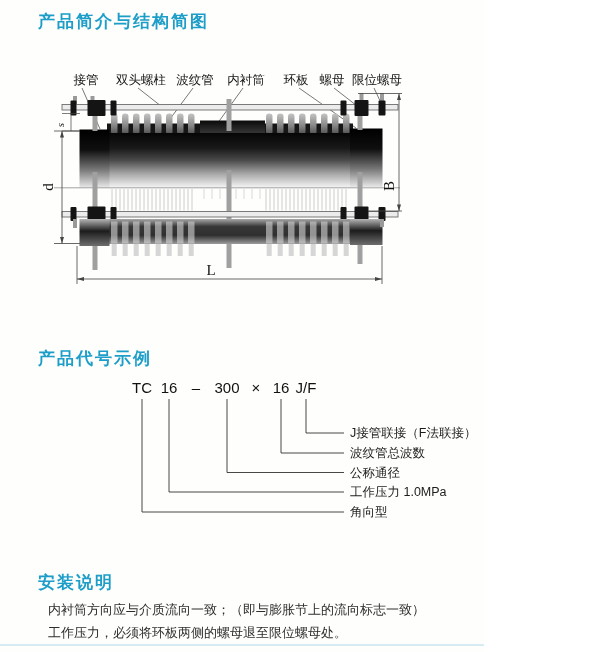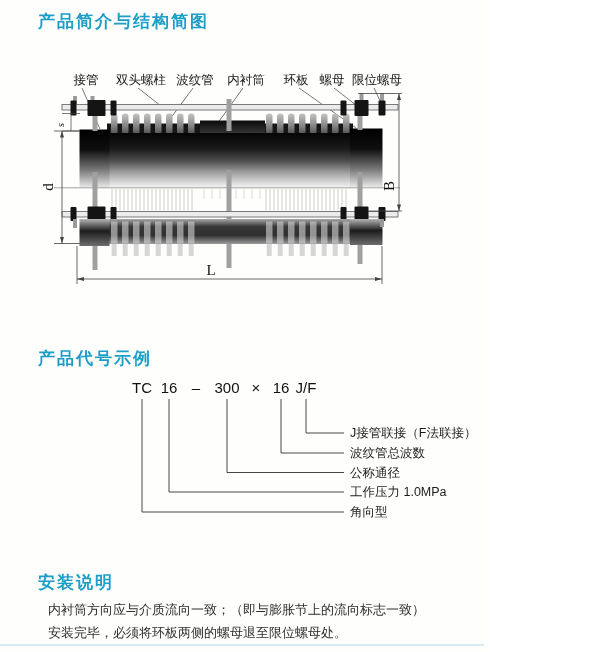--- a/index.html
+++ b/index.html
@@ -321,17 +321,17 @@
       <text x="350" y="476.5">公称通径</text>
       <text x="350" y="496">工作压力 1.0MPa</text>
       <text x="350" y="516">角向型</text>
     </g>
   </svg>
 
   <h2 class="section-title" id="title-install">安装说明</h2>
 
   <div class="install-text">
     <p>内衬筒方向应与介质流向一致；（即与膨胀节上的流向标志一致）</p>
-    <p>安装完毕，必须将环板两侧的螺母退至限位螺母处。</p>
+    <p>工作压力，必须将环板两侧的螺母退至限位螺母处。</p>
   </div>
 
   <div class="bottom-rule"></div>
 </div>
 
 </body></html>

